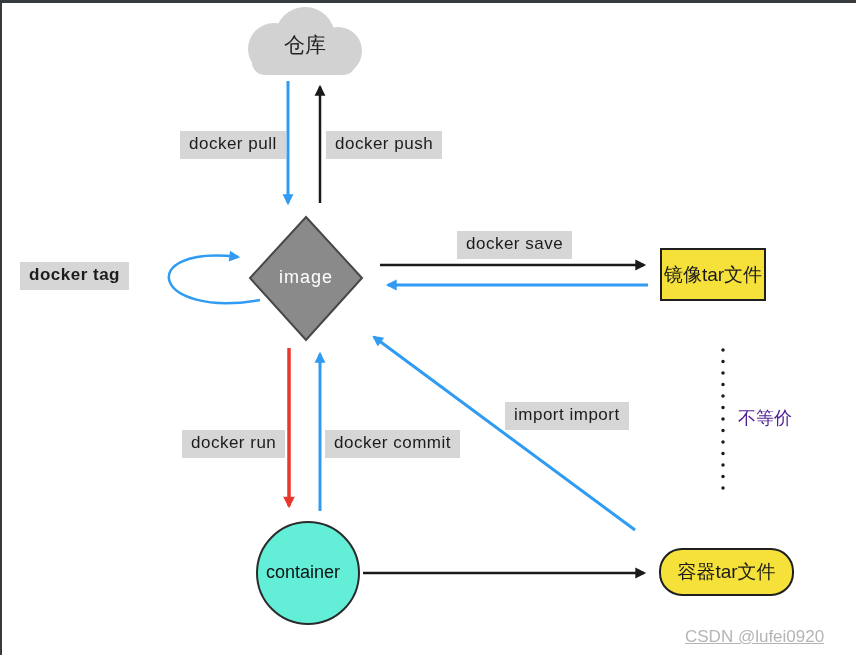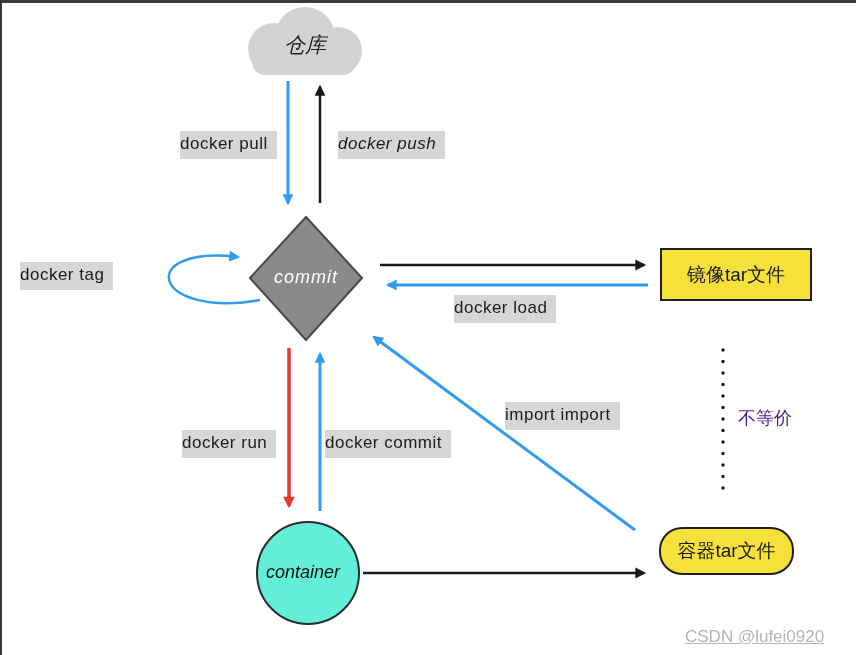--- a/index.html
+++ b/index.html
@@ -21,30 +21,29 @@
   .layer {
     position: absolute;
     left: 0; top: 0;
   }
   .edge-label {
     position: absolute;
     background: #d6d6d6;
     color: #1c1c1c;
     font-size: 17px;
     letter-spacing: 0.5px;
-    padding: 3px 9px 5px 0;
+    padding: 3px 9px 5px 9px;
     white-space: nowrap;
     line-height: 1.15;
   }
   .node-label {
     position: absolute;
     text-align: center;
     white-space: nowrap;
     color: #1c1c1c;
-    font-style: italic;
   }
   .repo-label {
     left: 244px; top: 28px; width: 118px;
     font-size: 21px;
     color: #222;
   }
   .image-label {
     left: 249px; top: 264px; width: 110px;
     font-size: 18px;
     letter-spacing: 1px;
@@ -59,22 +58,22 @@
     position: absolute;
     background: #f6e13b;
     border: 2px solid #1f1f1f;
     display: flex;
     align-items: center;
     justify-content: center;
     font-size: 19px;
     color: #1a1a1a;
     box-sizing: border-box;
   }
-  .tar-box.image-tar { left: 658px; top: 245px; width: 152px; height: 53px; }
-  .tar-box.container-tar { left: 657px; top: 524px; width: 135px; height: 48px; border-radius: 23px; }
+  .tar-box.image-tar { left: 658px; top: 245px; width: 106px; height: 53px; }
+  .tar-box.container-tar { left: 657px; top: 545px; width: 135px; height: 48px; border-radius: 23px; }
   .not-equivalent {
     position: absolute;
     left: 736px; top: 403px;
     font-size: 18px;
     color: #4c1d95;
     white-space: nowrap;
   }
   .watermark {
     position: absolute;
     left: 683px; top: 624px;
@@ -128,34 +127,34 @@
     <path d="M 361 570 L 642 570" stroke="#1a1a1a" stroke-width="2.5" fill="none" marker-end="url(#arrow-black)"></path>
 
     <path d="M 721 347 L 721 496" stroke="#1a1a1a" stroke-width="3.5" fill="none" stroke-linecap="round" stroke-dasharray="0 11.5"></path>
 
     <polygon points="304,214 360,275 304,337 248,275" fill="#8a8a8a" stroke="#474747" stroke-width="2"></polygon>
 
     <circle cx="306" cy="570" r="51" fill="#63eed8" stroke="#2b2b2b" stroke-width="2"></circle>
   </svg>
 
   <div class="node-label repo-label">仓库</div>
-  <div class="node-label image-label">commit</div>
+  <div class="node-label image-label">image</div>
   <div class="node-label container-label">container</div>
 
   <div class="tar-box image-tar">
     <span>镜像tar文件</span>
   </div>
   <div class="tar-box container-tar">
     <span>容器tar文件</span>
   </div>
 
   <div class="edge-label" style="left:178px; top:128px;">docker pull</div>
-  <div class="edge-label" style="left:336px; top:128px;font-style:italic;">docker push</div>
-  <div class="edge-label" style="left:18px; top:259px;">docker tag</div>
-  <div class="edge-label" style="left:452px; top:292px;">docker load</div>
+  <div class="edge-label" style="left:324px; top:128px;">docker push</div>
+  <div class="edge-label" style="left:18px; top:259px;font-weight:bold;">docker tag</div>
+  <div class="edge-label" style="left:455px; top:228px;">docker save</div>
   <div class="edge-label" style="left:323px; top:427px;">docker commit</div>
   <div class="edge-label" style="left:180px; top:427px;">docker run</div>
   <div class="edge-label" style="left:503px; top:399px;">import import</div>
 
   <div class="not-equivalent">不等价</div>
 
   <div class="watermark">CSDN @lufei0920</div>
 
 </div>
 

